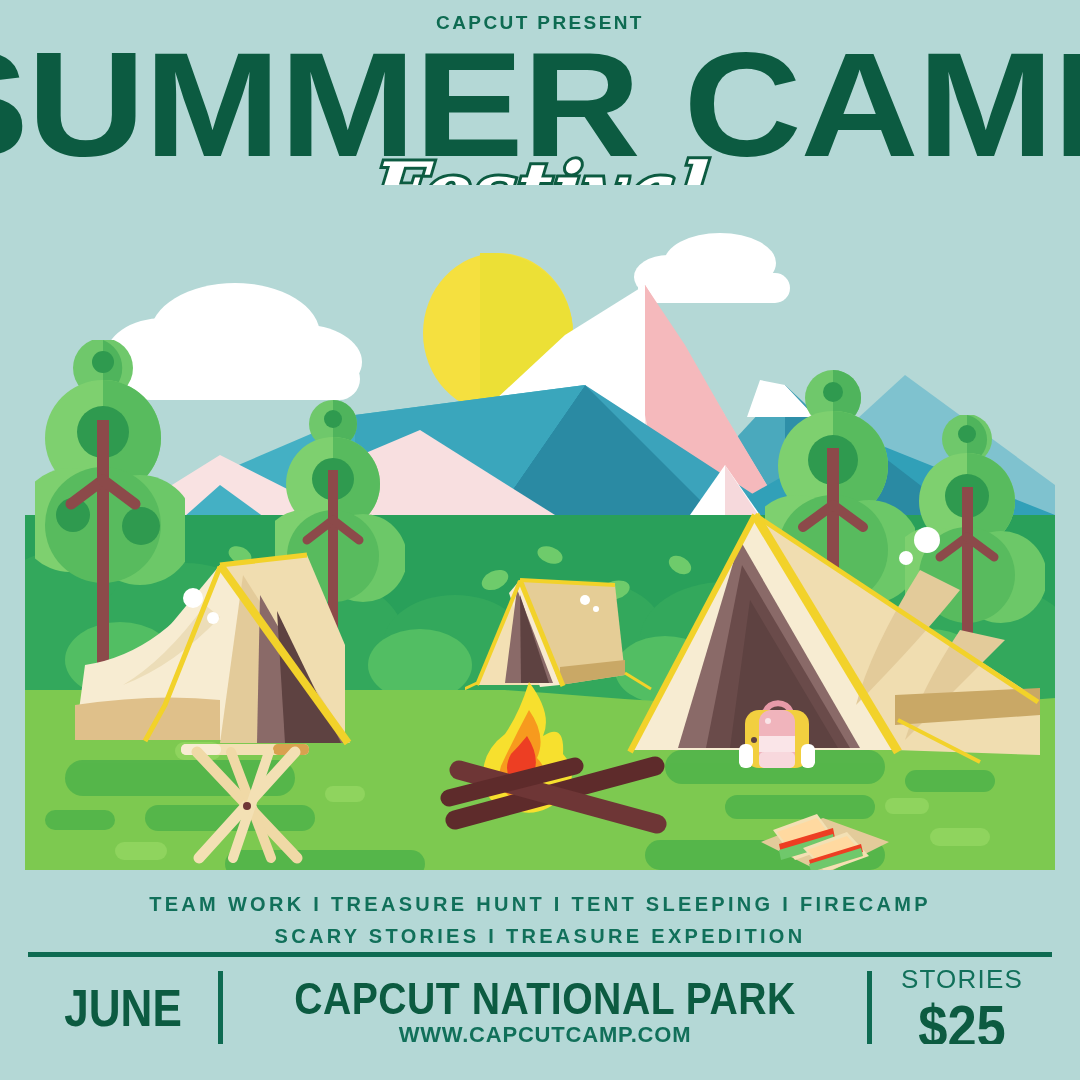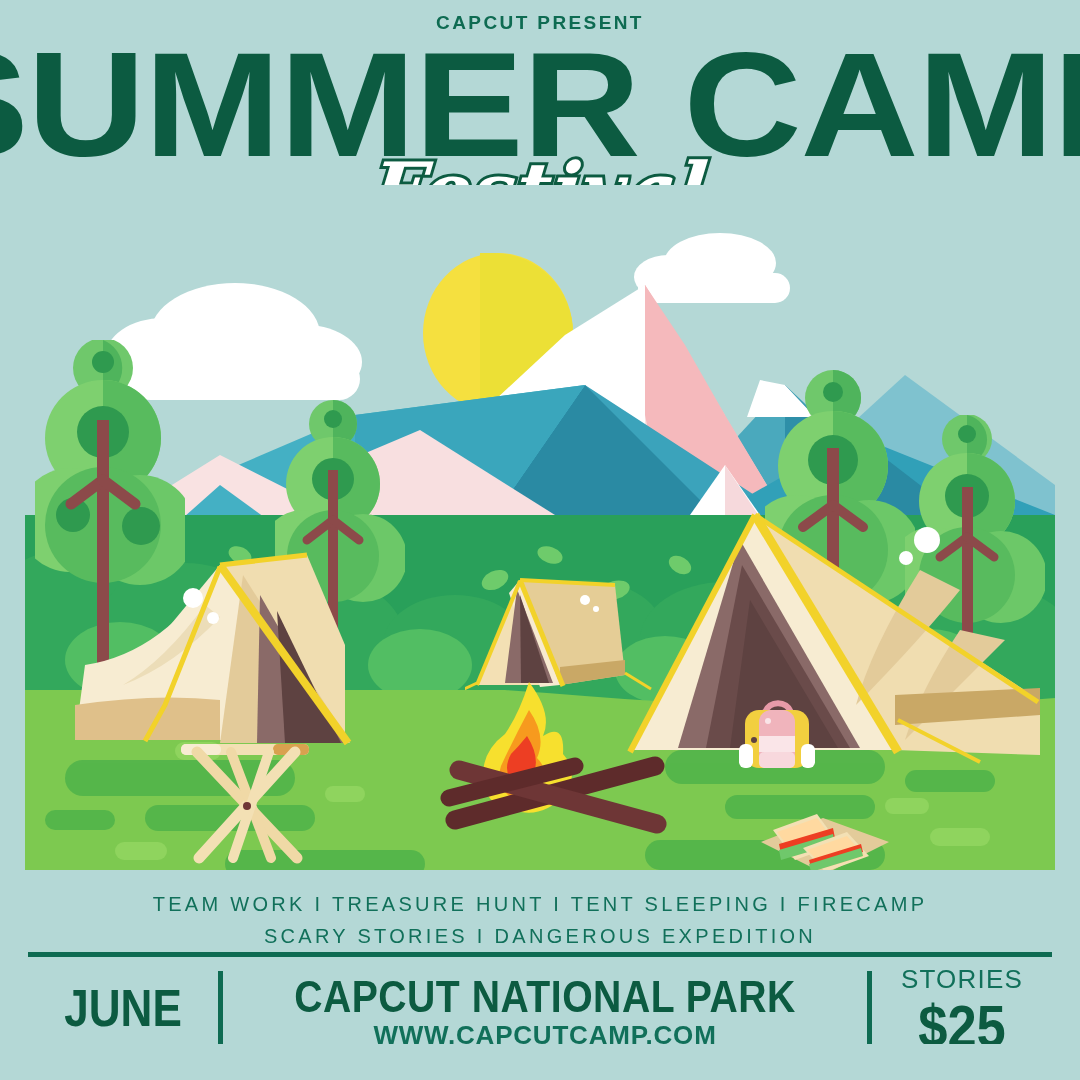--- a/index.html
+++ b/index.html
@@ -114,21 +114,21 @@
   }
 
   
   .activities {
     position: absolute;
     left: 0; top: 888px;
     width: 1080px;
     text-align: center;
     color: #11705a;
     font-size: 20px;
-    font-weight: normal;
+    font-weight: bold;
     letter-spacing: 3.3px;
     line-height: 32px;
   }
   .rule {
     position: absolute;
     left: 28px;
     width: 1024px;
     height: 5px;
     background: #0e6b52;
   }
@@ -178,21 +178,21 @@
     line-height: 40px;
   }
   .f-addr {
     font-size: 22px;
     font-weight: bold;
     letter-spacing: 0.8px;
     margin-top: 12px;
     color: #11705a;
   }
   .f-web {
-    font-size: 26px;
+    font-size: 22px;
     font-weight: bold;
     letter-spacing: 0.8px;
     margin-top: 3px;
     color: #11705a;
   }
   .f-ticket {
     width: 180px;
     text-align: center;
     color: #0c5b41;
   }
@@ -495,21 +495,21 @@
       <polygon points="60,48 104,32 126,56 82,72" fill="#f3e0b4"></polygon>
       <polygon points="64,50 104,36 122,56 82,68" fill="#ffd9a0"></polygon>
       <path d="M66 60 L118 44 L120 52 L68 68 Z" fill="#ed3e23"></path>
       <path d="M66 64 L118 48 L120 56 L68 72 Z" fill="#6fc86b"></path>
     </svg>
 
   </div>
 
   <div class="activities">
     <div>TEAM WORK  I  TREASURE HUNT  I  TENT SLEEPING  I  FIRECAMP</div>
-    <div>SCARY STORIES  I  DANGEROUS EXPEDITION</div>
+    <div>SCARY STORIES  I  TREASURE EXPEDITION</div>
   </div>
 
   <div class="rule top"></div>
 
   <div class="footer">
     <div class="f-date">
       <div class="f-month">JUNE</div>
     </div>
     <div class="vdiv"></div>
     <div class="f-main">

